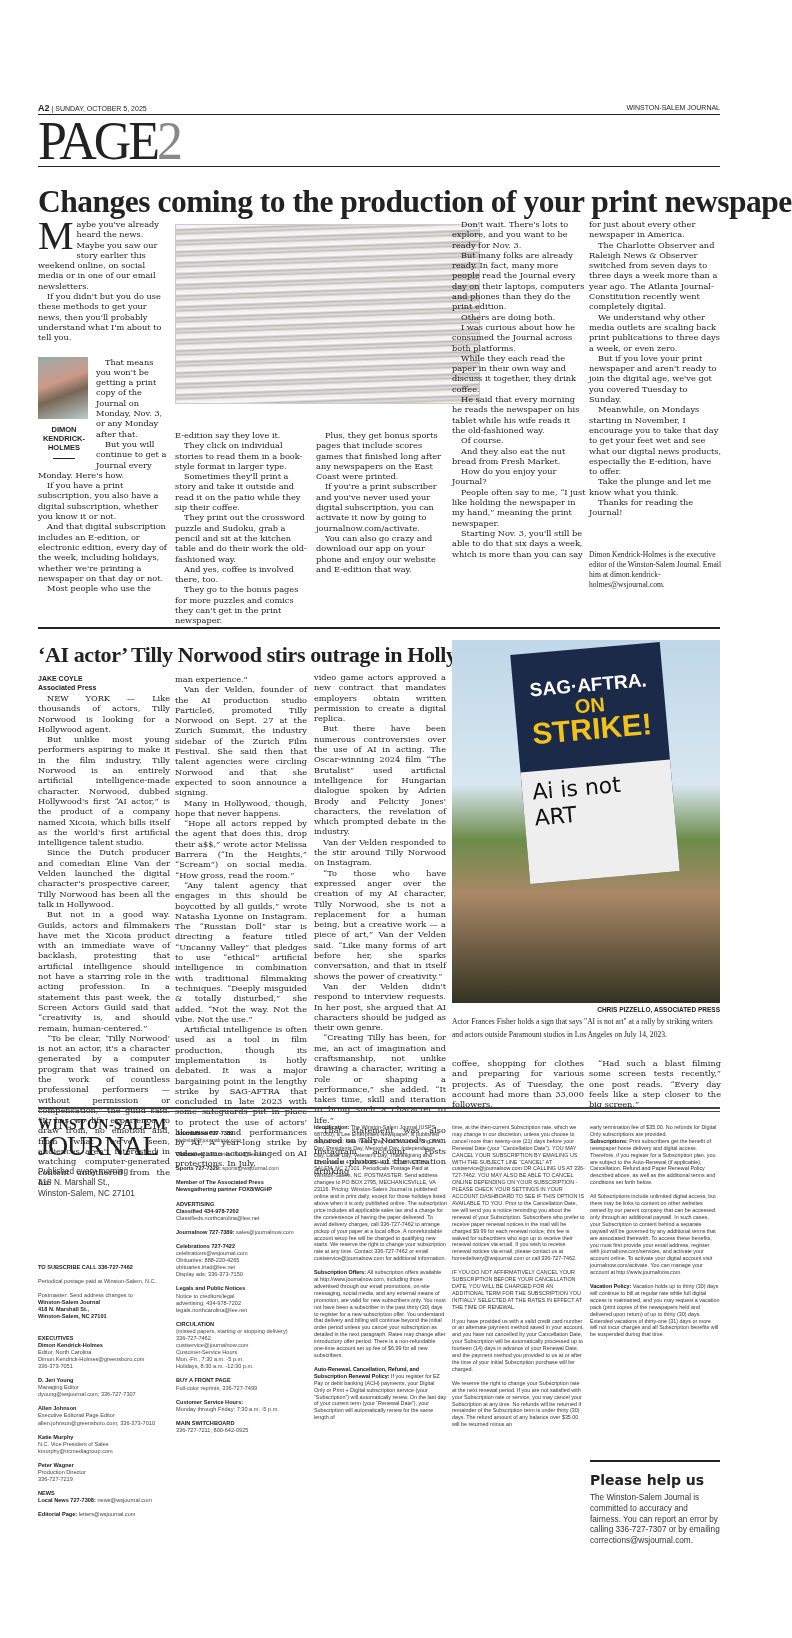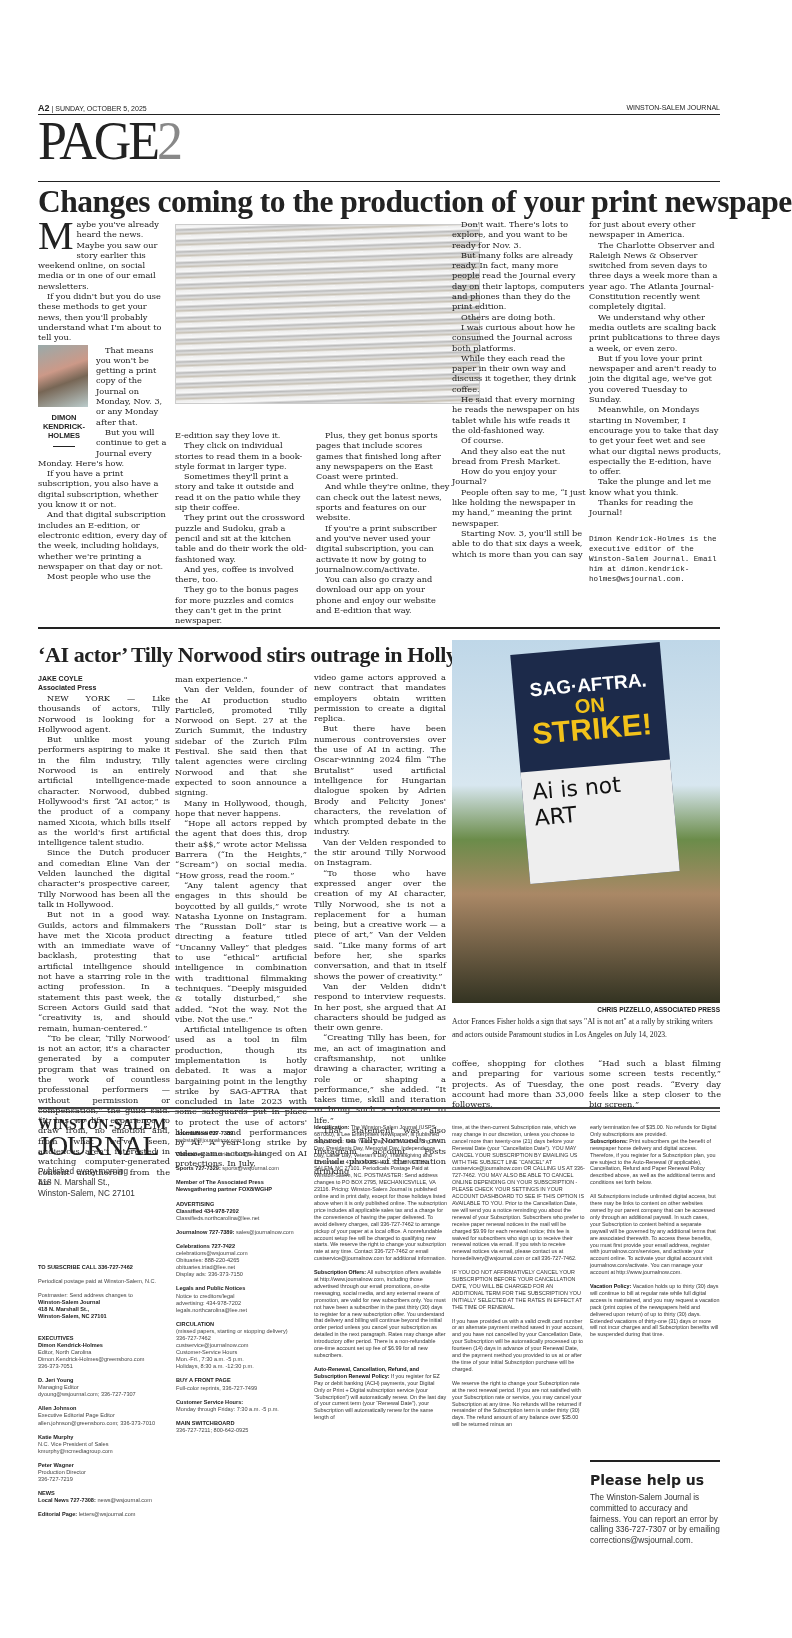--- a/index.html
+++ b/index.html
@@ -1,33 +1,33 @@
 <!DOCTYPE html>
 <html><head>
 <meta charset="utf-8">
 <style>
 *{box-sizing:border-box;margin:0;padding:0}
 body{width:792px;height:1638px;background:#fff;color:#222;font-family:"DejaVu Serif",serif;overflow:hidden;position:relative}
 .page{position:absolute;left:38px;top:0;width:682px}
 .folio{position:absolute;top:103px;left:0;width:682px;height:12px;font-family:"Liberation Sans",sans-serif;font-size:7px;display:flex;justify-content:space-between;align-items:center;border-bottom:1.5px solid #222;padding-bottom:2px}
 .folio b{font-size:9px}
-.masthead{position:absolute;top:114px;left:0;width:682px;height:68px;border-bottom:1.5px solid #222}
+.masthead{position:absolute;top:114px;left:0;width:682px;height:53px;border-bottom:1.5px solid #222}
 .masthead .p{font-family:"Liberation Serif",serif;font-size:52px;letter-spacing:-3px;line-height:52px;transform:scaleY(1.05);transform-origin:top left}
 .masthead .p span{color:#888}
 .h1{position:absolute;top:184px;left:0;width:682px;font-family:"Liberation Serif",serif;font-size:31.5px;line-height:36px;letter-spacing:-0.5px;white-space:nowrap}
 .col{position:absolute;font-size:8.2px;line-height:10.3px;text-align:left;hyphens:auto}
 .col p{text-indent:9px}
 .col p.first{text-indent:0}
 .drop{float:left;font-family:"Liberation Serif",serif;font-size:40px;line-height:31px;margin:1px 3px 0 0}
 .mug{float:left;width:52px;margin:0 6px 2px 0;text-align:center}
 .mug .ph{width:50px;height:62px;background:linear-gradient(160deg,#9aa 0%,#c98 40%,#765 60%,#bcc 100%);margin-bottom:6px}
 .mug .nm{font-family:"Liberation Sans",sans-serif;font-weight:bold;font-size:7.5px;line-height:9px}
 .mug .rule{width:22px;border-top:1px solid #222;margin:6px auto 0}
 .photo1{position:absolute;top:224px;left:137px;width:305px;height:180px;background:repeating-linear-gradient(178deg,#eee 0px,#f8f8f8 3px,#bbb 5px,#ddd 7px,#c8c2b6 9px,#f4f4f4 11px);border:1px solid #ccc}
-.sig{font-family:Liberation Mono, monospace;font-size:7.6px;line-height:10px;margin-top:16px}
+.sig{font-family:Liberation Serif, serif;font-size:7.6px;line-height:10px;margin-top:32px}
 .rule-thick{position:absolute;left:0;width:682px;border-top:2.5px solid #222}
 .h2{position:absolute;top:642px;left:0;font-family:"Liberation Serif",serif;font-weight:bold;font-size:22px;letter-spacing:-0.4px;white-space:nowrap}
 .col2{position:absolute;font-size:8.2px;line-height:10.3px;text-align:justify}
 .col2 p{text-indent:9px}
 .by{font-family:"Liberation Sans",sans-serif;font-size:7px;font-weight:bold;line-height:9px}
 .by2{font-family:"Liberation Sans",sans-serif;font-size:7px;font-weight:bold;line-height:9px;margin-bottom:1px}
 .photo2{position:absolute;top:640px;left:414px;width:268px;height:363px;background:linear-gradient(180deg,#bfd7e8 0%,#d8e7f0 40%,#6b8c4a 55%,#a86 70%,#332 100%);overflow:hidden}
 .sign{position:absolute;left:68px;top:8px;width:150px;height:230px;transform:rotate(-5deg);background:#1c2a4a}
 .sign .top{font-family:"Liberation Sans",sans-serif;color:#fff;font-weight:bold;font-size:19px;text-align:center;margin-top:26px}
 .sign .on{font-family:"Liberation Sans",sans-serif;color:#f2c21a;font-weight:bold;font-size:20px;text-align:center;line-height:18px}
@@ -61,21 +61,21 @@
   </div>
 
   <div class="masthead">
     <div class="p"><span style="color:#222">PAGE</span><span>2</span></div>
   </div>
 
   <h1 class="h1">Changes coming to the production of your print newspaper</h1>
 
   <div class="col" style="top:219px;left:0;width:132px">
     <p class="first"><span class="drop">M</span><span>aybe you've already heard the news. Maybe you saw our story earlier this weekend online, on social media or in one of our email newsletters.</span></p>
-    <p style="margin-bottom:2px">If you didn't but you do use these methods to get your news, then you'll probably understand what I'm about to tell you.</p>
+    <p style="margin-bottom:14px">If you didn't but you do use these methods to get your news, then you'll probably understand what I'm about to tell you.</p>
     <div class="mug">
       <div class="ph"></div>
       <div class="nm">DIMON KENDRICK-HOLMES</div>
       <div class="rule"></div>
     </div>
     <p>That means you won't be getting a print copy of the Journal on Monday, Nov. 3, or any Monday after that.</p>
     <p>But you will continue to get a Journal every Monday. Here's how.</p>
     <p>If you have a print subscription, you also have a digital subscription, whether you know it or not.</p>
     <p>And that digital subscription includes an E-edition, or electronic edition, every day of the week, including holidays, whether we're printing a newspaper on that day or not.</p>
     <p>Most people who use the</p>
@@ -87,21 +87,20 @@
     <p class="first">E-edition say they love it.</p>
     <p>They click on individual stories to read them in a book-style format in larger type.</p>
     <p>Sometimes they'll print a story and take it outside and read it on the patio while they sip their coffee.</p>
     <p>They print out the crossword puzzle and Sudoku, grab a pencil and sit at the kitchen table and do their work the old-fashioned way.</p>
     <p>And yes, coffee is involved there, too.</p>
     <p>They go to the bonus pages for more puzzles and comics they can't get in the print newspaper.</p>
   </div>
 
   <div class="col" style="top:430px;left:278px;width:134px">
     <p>Plus, they get bonus sports pages that include scores games that finished long after any newspapers on the East Coast were printed.</p>
-    <p>And while they're online, they can check out the latest news, sports and features on our website.</p>
     <p>If you're a print subscriber and you've never used your digital subscription, you can activate it now by going to journalnow.com/activate.</p>
     <p>You can also go crazy and download our app on your phone and enjoy our website and E-edition that way.</p>
   </div>
 
   <div class="col" style="top:219px;left:414px;width:134px">
     <p>Don't wait. There's lots to explore, and you want to be ready for Nov. 3.</p>
     <p>But many folks are already ready. In fact, many more people read the Journal every day on their laptops, computers and phones than they do the print edition.</p>
     <p>Others are doing both.</p>
     <p>I was curious about how he consumed the Journal across both platforms.</p>
     <p>While they each read the paper in their own way and discuss it together, they drink coffee.</p>

